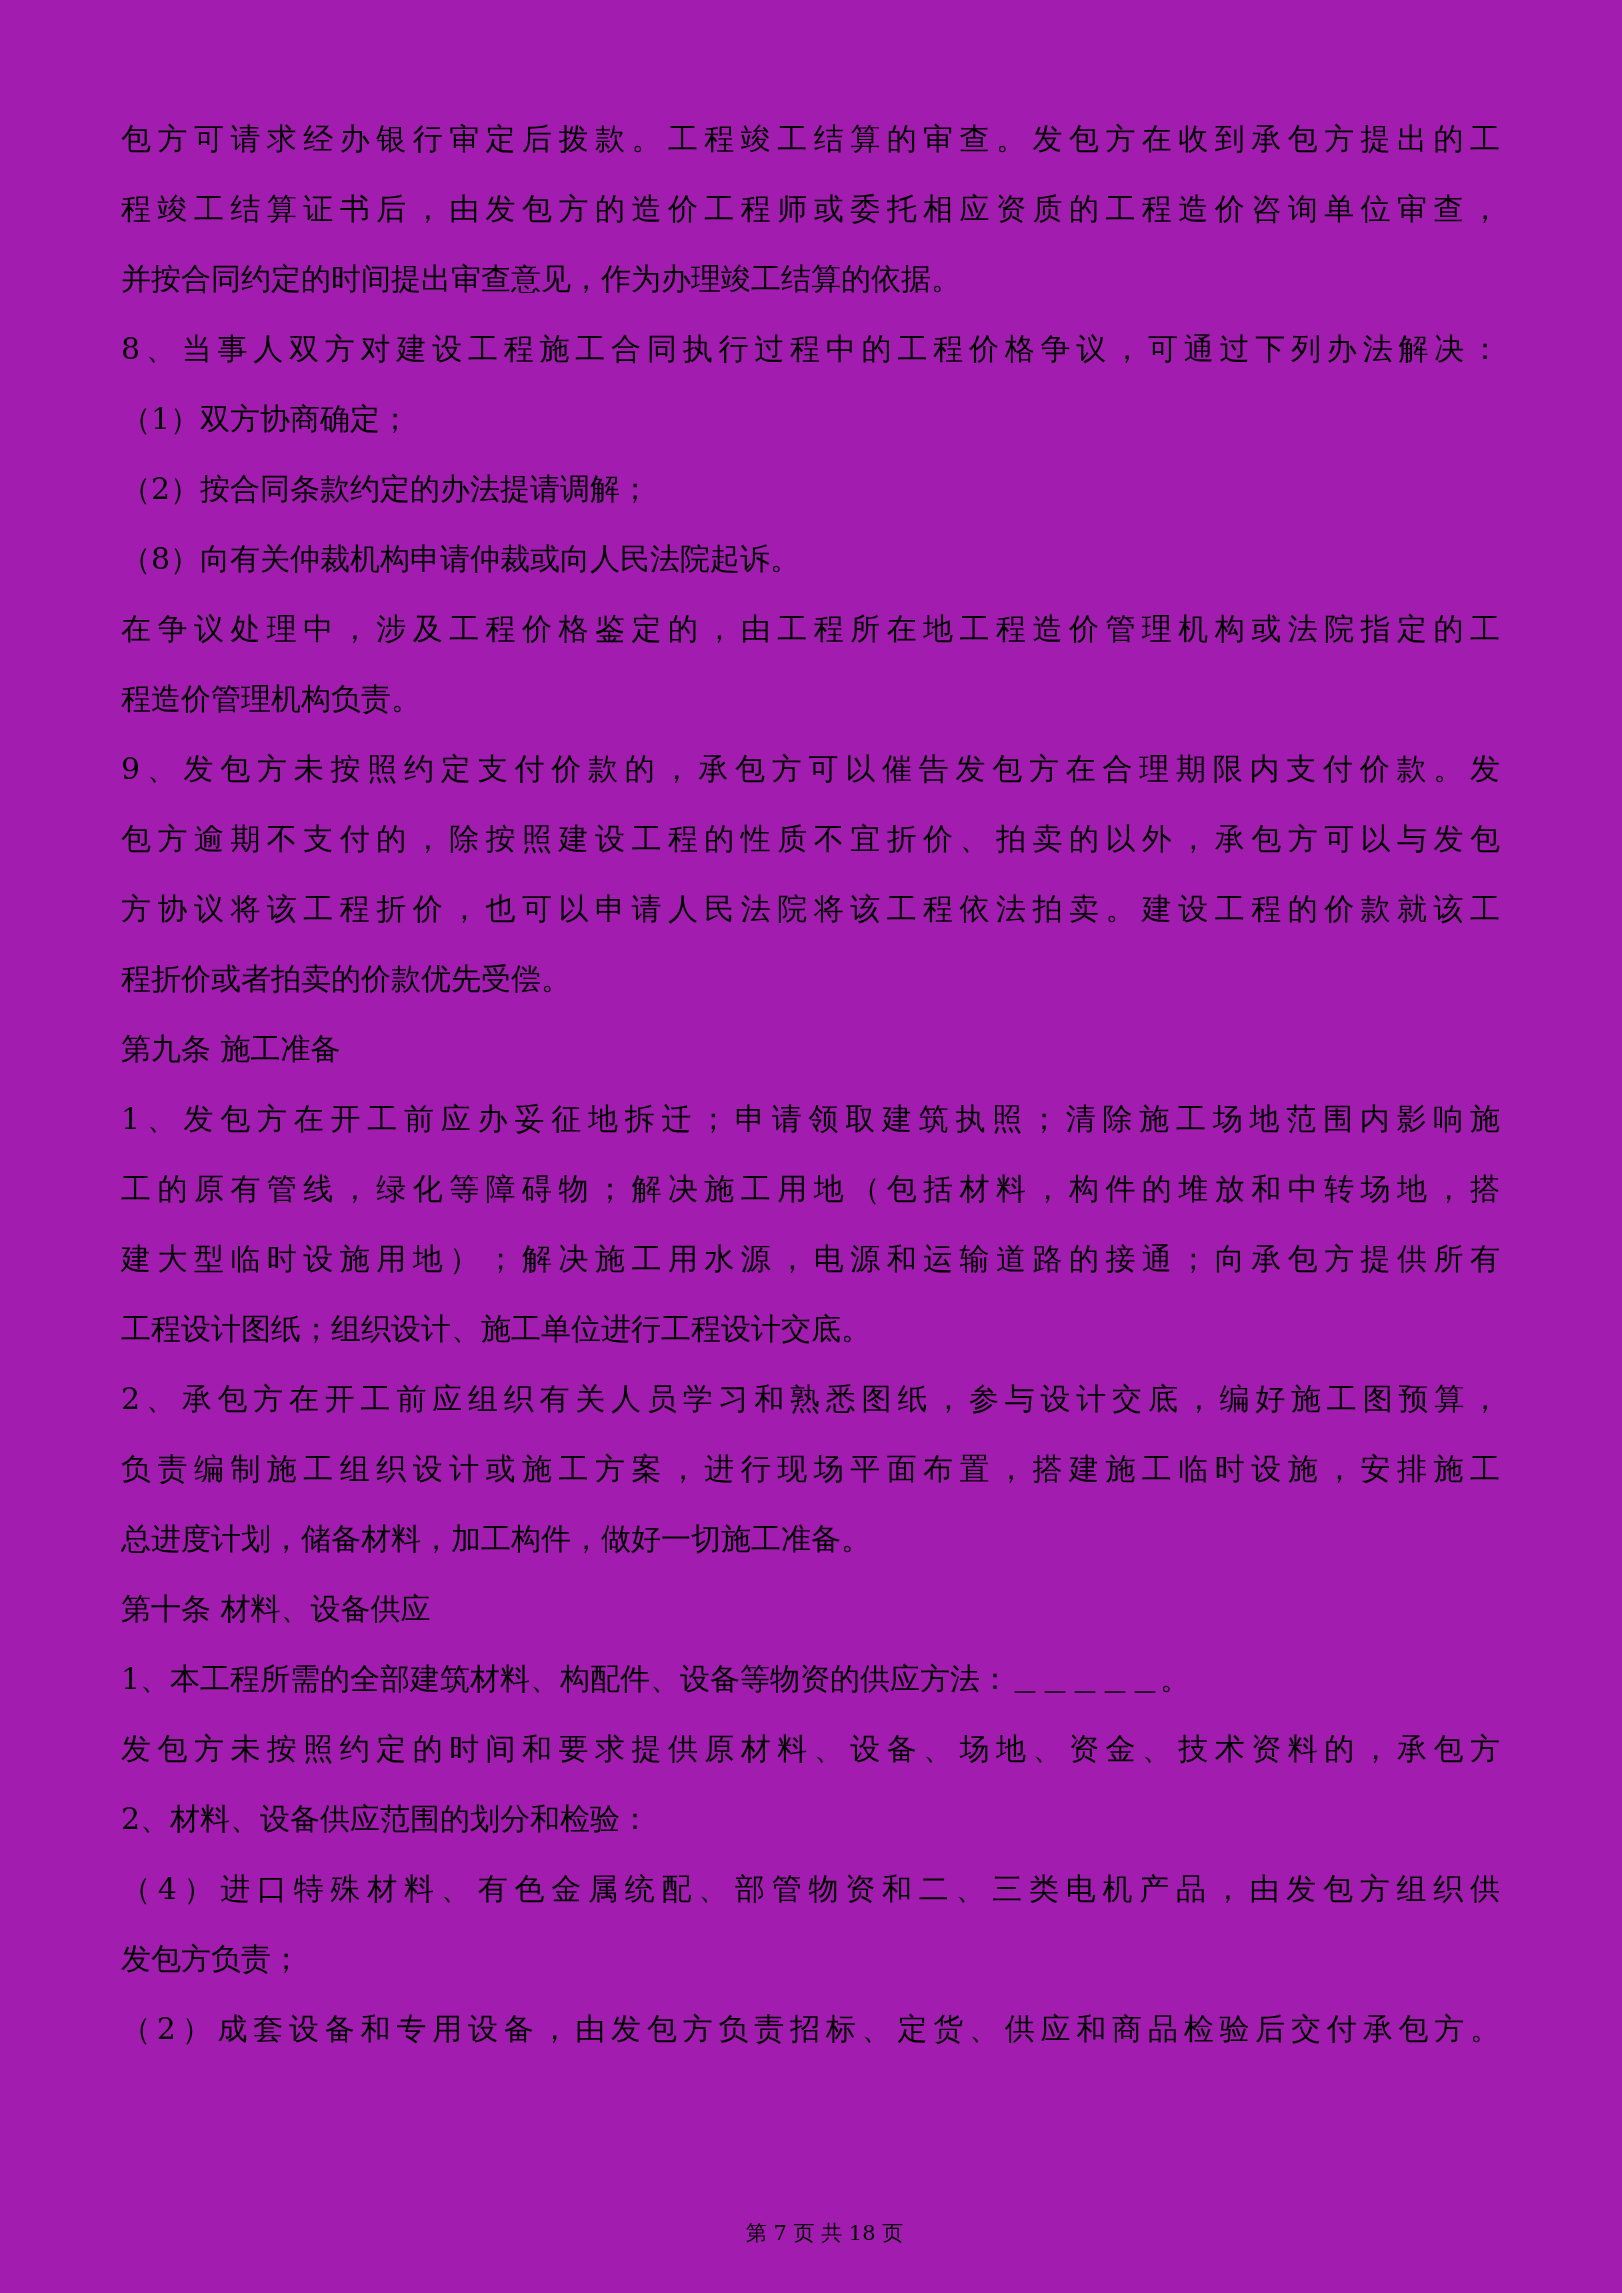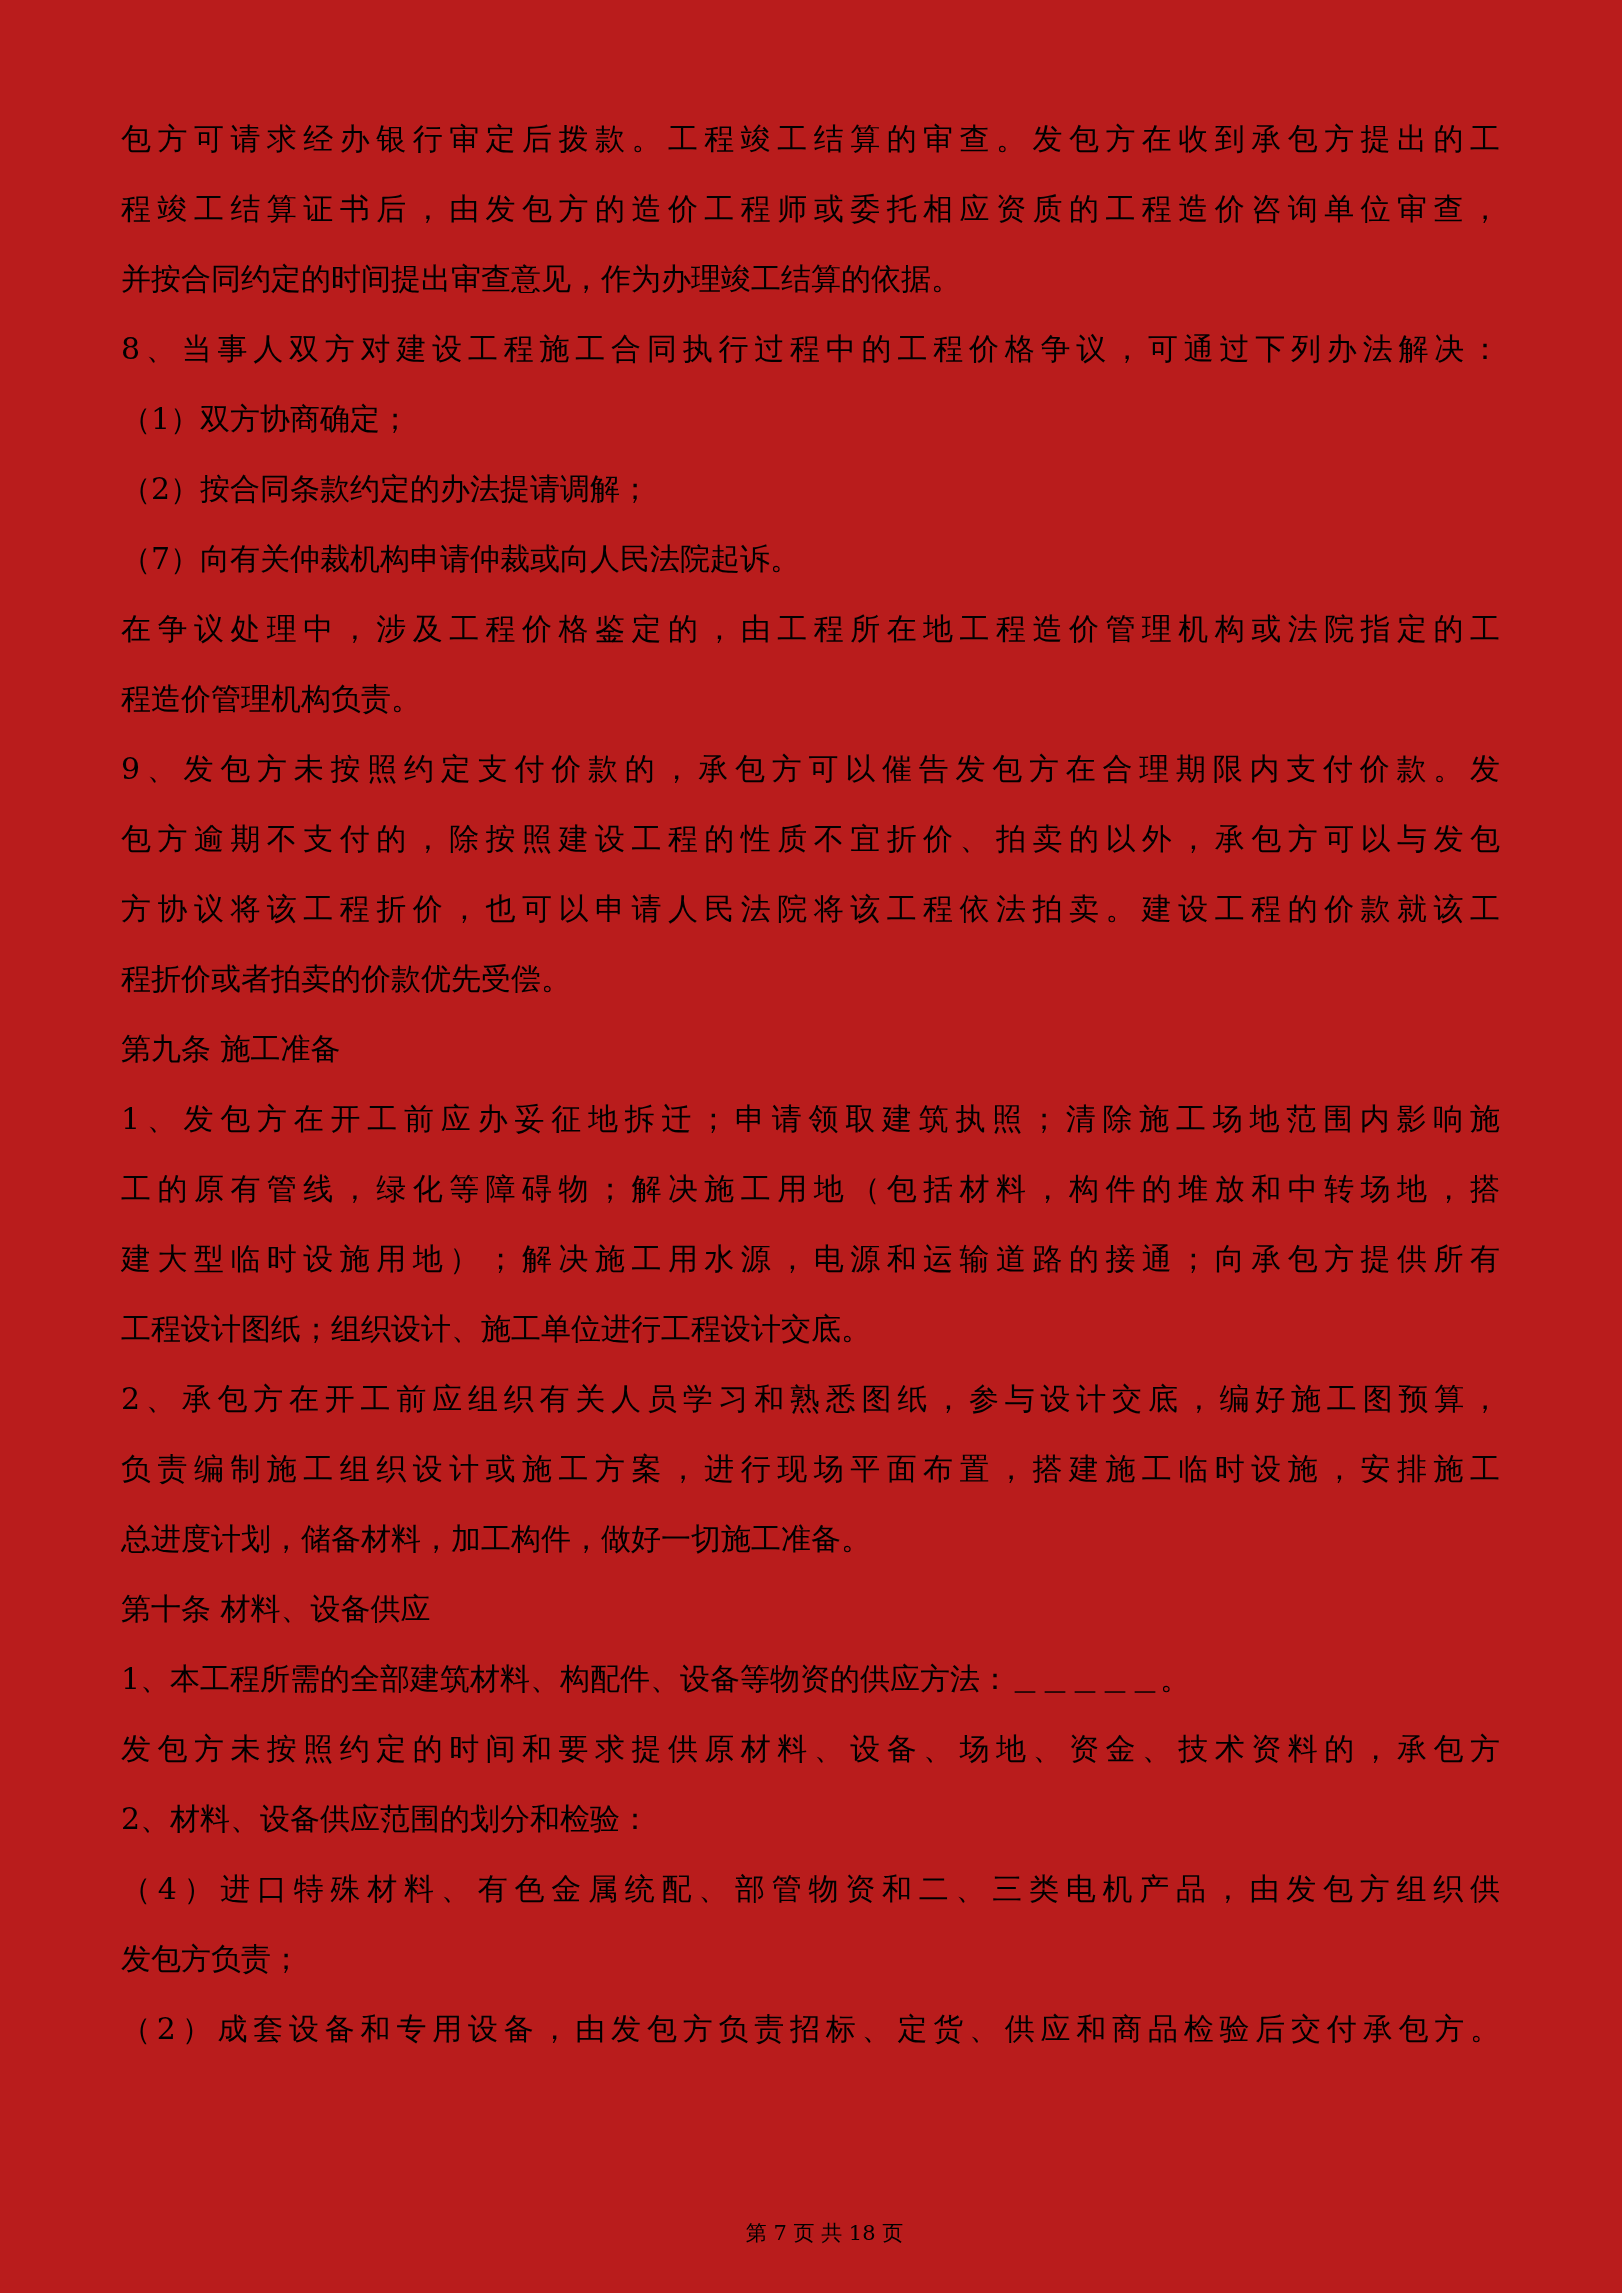--- a/index.html
+++ b/index.html
@@ -4,21 +4,21 @@
 <style>
   html, body {
     margin: 0;
     padding: 0;
     background: #ffffff;
   }
   .page {
     position: relative;
     width: 1623px;
     height: 2294px;
-    background: #b91c1c;
+    background: #a21caf;
     font-family: "DejaVu Serif", "Liberation Serif", serif;
     color: #000000;
     overflow: hidden;
   }
   .content {
     position: absolute;
     left: 121px;
     top: 104px;
     width: 1379px;
   }
@@ -50,21 +50,21 @@
 
 <div class="page">
   <div class="content">
 
   <div class="line fill">包方可请求经办银行审定后拨款。工程竣工结算的审查。发包方在收到承包方提出的工</div>
       <div class="line fill">程竣工结算证书后，由发包方的造价工程师或委托相应资质的工程造价咨询单位审查，</div>
       <div class="line">并按合同约定的时间提出审查意见，作为办理竣工结算的依据。</div>
       <div class="line fill">8、当事人双方对建设工程施工合同执行过程中的工程价格争议，可通过下列办法解决：</div>
       <div class="line">（1）双方协商确定；</div>
       <div class="line">（2）按合同条款约定的办法提请调解；</div>
-      <div class="line">（7）向有关仲裁机构申请仲裁或向人民法院起诉。</div>
+      <div class="line">（8）向有关仲裁机构申请仲裁或向人民法院起诉。</div>
       <div class="line fill">在争议处理中，涉及工程价格鉴定的，由工程所在地工程造价管理机构或法院指定的工</div>
       <div class="line">程造价管理机构负责。</div>
       <div class="line fill">9、发包方未按照约定支付价款的，承包方可以催告发包方在合理期限内支付价款。发</div>
       <div class="line fill">包方逾期不支付的，除按照建设工程的性质不宜折价、拍卖的以外，承包方可以与发包</div>
       <div class="line fill">方协议将该工程折价，也可以申请人民法院将该工程依法拍卖。建设工程的价款就该工</div>
       <div class="line">程折价或者拍卖的价款优先受偿。</div>
       <div class="line">第九条 施工准备</div>
       <div class="line fill">1、发包方在开工前应办妥征地拆迁；申请领取建筑执照；清除施工场地范围内影响施</div>
       <div class="line fill">工的原有管线，绿化等障碍物；解决施工用地（包括材料，构件的堆放和中转场地，搭</div>
       <div class="line fill">建大型临时设施用地）；解决施工用水源，电源和运输道路的接通；向承包方提供所有</div>

